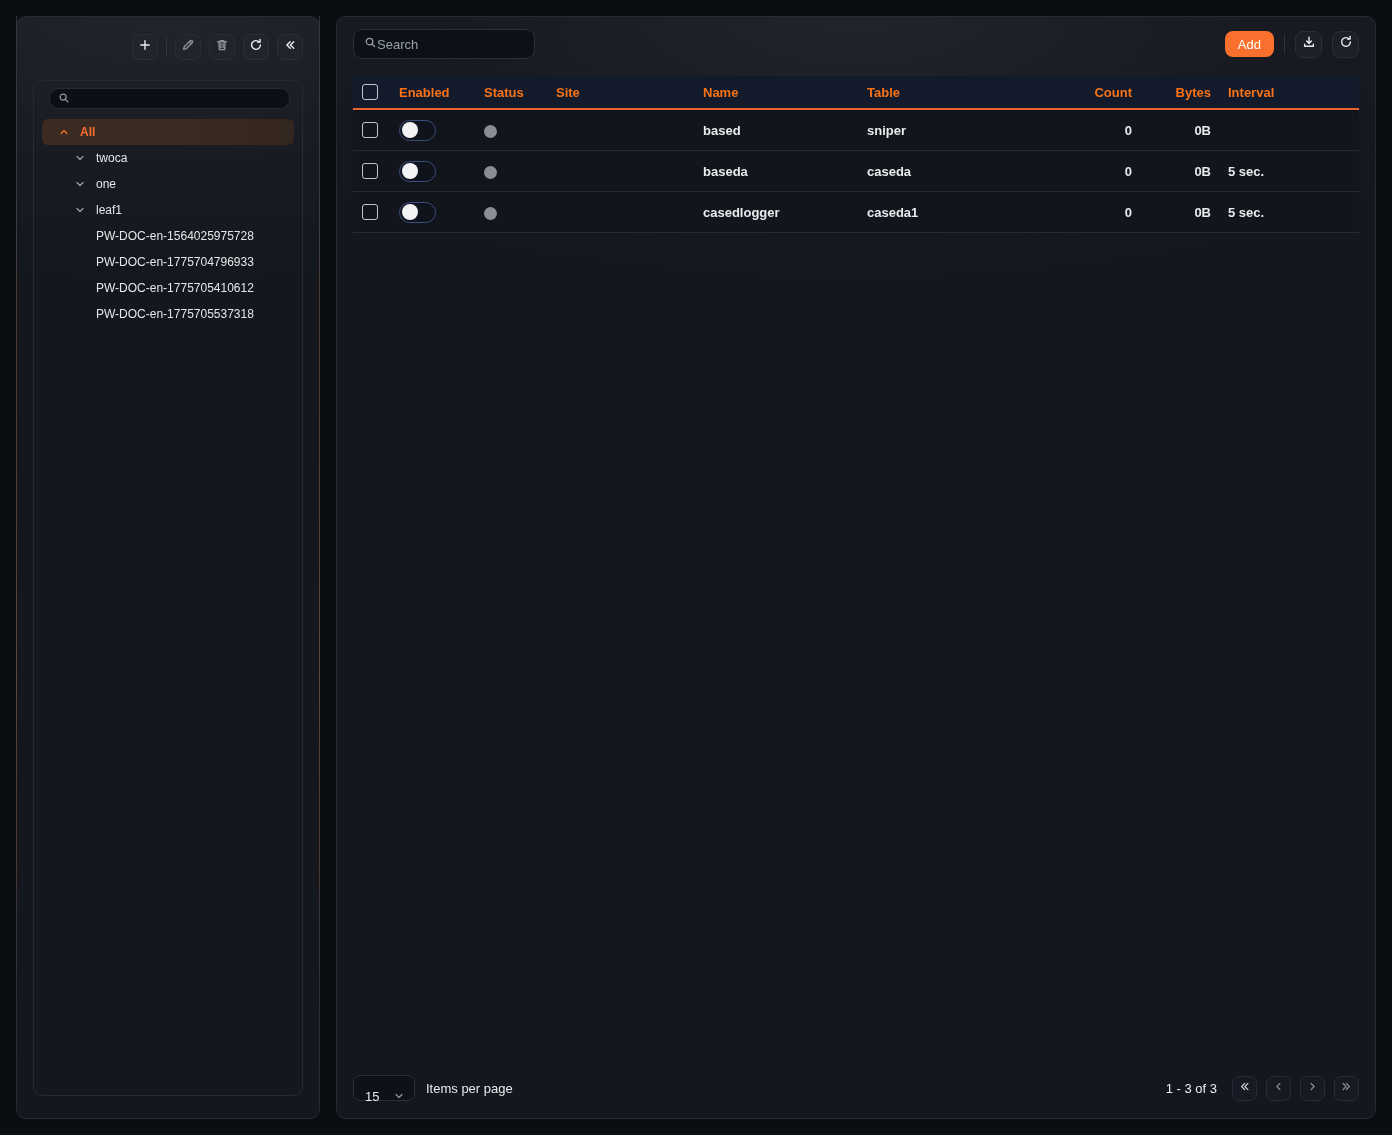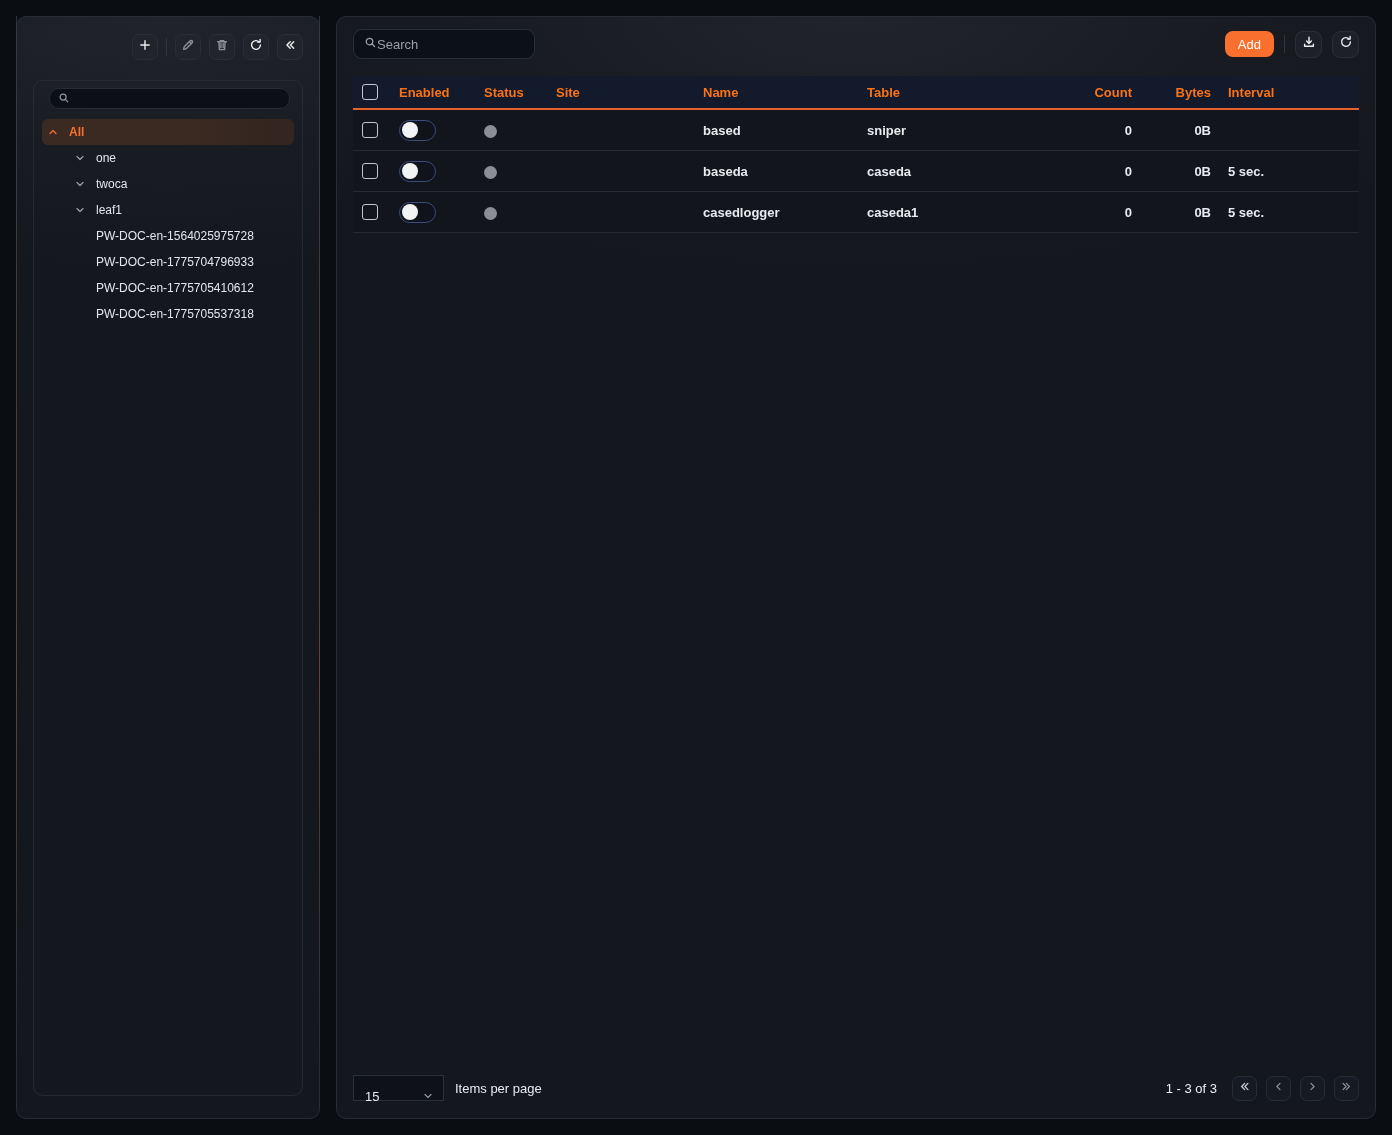--- a/index.html
+++ b/index.html
@@ -44,21 +44,21 @@
   .side-search{
     margin:0 4px 10px 7px;height:21px;border-radius:10px;background:#0c0f16;border:1px solid #262b36;
     display:flex;align-items:center;padding:0 8px;gap:6px;color:#8f949c;
   }
   .side-search svg{width:12px;height:12px;flex:0 0 auto;}
   .side-search input{
     flex:1;background:transparent;border:none;outline:none;color:#e8eaed;
     font:12px "Liberation Sans","DejaVu Sans",sans-serif;min-width:0;
   }
   .tree{font-size:12px;}
-  .tree-row{display:flex;align-items:center;height:26px;padding-left:5px;border-radius:6px;cursor:pointer;color:#e4e6e9;}
+  .tree-row{display:flex;align-items:center;height:26px;padding-left:16px;border-radius:6px;cursor:pointer;color:#e4e6e9;}
   .tree-row .chev{width:12px;height:12px;margin-right:10px;color:#9da1a8;flex:0 0 auto;}
   .tree-row .chev svg{width:12px;height:12px;display:block;}
   .tree-root{
     background:linear-gradient(90deg,#3b2a22 0%, var(--selected-tree-bg) 55%, #33251f 100%);
     color:var(--accent-orange);font-weight:bold;
   }
   .tree-root .chev{color:var(--accent-orange);}
   .tree-branch{padding-left:32px;}
   .tree-leaf{padding-left:54px;}
   
@@ -104,21 +104,21 @@
     border:1px solid #3c4e7e;position:relative;cursor:pointer;vertical-align:middle;
   }
   .toggle .knob{
     position:absolute;left:2px;top:1.5px;width:16px;height:16px;border-radius:50%;background:#f2f3f5;
   }
   .dot{display:inline-block;width:13px;height:13px;border-radius:50%;background:var(--status-dot);vertical-align:middle;}
   
   .main-footer{margin-top:auto;display:flex;align-items:center;justify-content:space-between;font-size:13px;}
   .footer-left{display:flex;align-items:center;gap:11px;}
   .page-size{
-    width:91px;height:26px;border-radius:0;background:#0e1118;border:1px solid #2a2f3a;
+    width:62px;height:26px;border-radius:7px;background:#0e1118;border:1px solid #2a2f3a;
     display:flex;align-items:center;justify-content:space-between;padding:16px 9px 0 11px;cursor:pointer;
   }
   .page-size .chev{color:#8f949c;width:12px;height:12px;}
   .page-size .chev svg{width:12px;height:12px;display:block;}
   .footer-right{display:flex;align-items:center;gap:9px;}
   .range{margin-right:6px;color:#eceef1;}
   .page-btn{
     width:25px;height:25px;border-radius:7px;background:#161a23;border:1px solid #262c39;
     display:flex;align-items:center;justify-content:center;color:#8a8f98;cursor:pointer;
   }
@@ -179,30 +179,30 @@
           </span>
         <span>All</span>
       </div>
       <div id="tree-branches">
   <div class="tree-row tree-branch">
     <span class="chev">
               <svg viewBox="0 0 16 16">
                 <path d="M4 6l4 4 4-4"></path>
               </svg>
             </span>
-    <span>one</span>
+    <span>twoca</span>
   </div>
 
   <div class="tree-row tree-branch">
     <span class="chev">
               <svg viewBox="0 0 16 16">
                 <path d="M4 6l4 4 4-4"></path>
               </svg>
             </span>
-    <span>twoca</span>
+    <span>one</span>
   </div>
 
   <div class="tree-row tree-branch">
     <span class="chev">
               <svg viewBox="0 0 16 16">
                 <path d="M4 6l4 4 4-4"></path>
               </svg>
             </span>
     <span>leaf1</span>
   </div>

